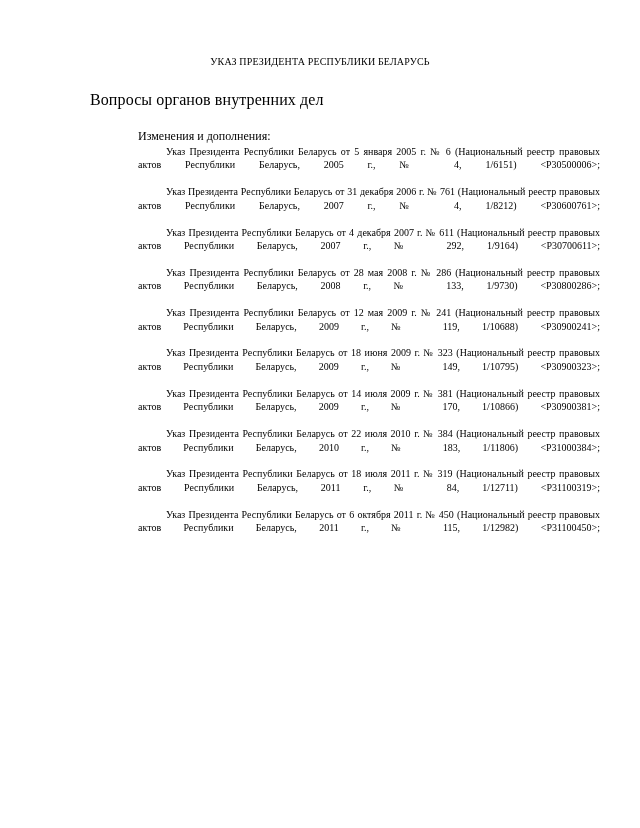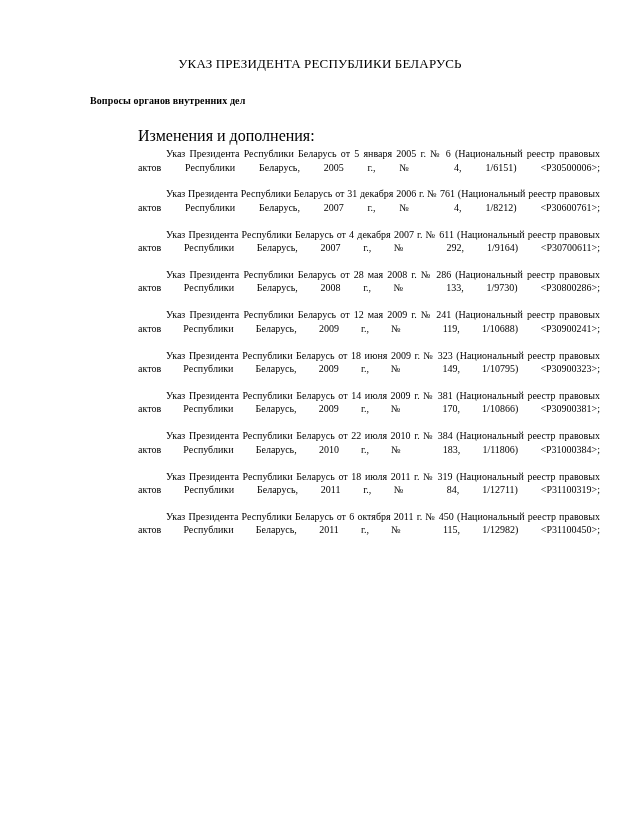--- a/index.html
+++ b/index.html
@@ -19,44 +19,44 @@
     width: 640px;
     height: 828px;
     box-sizing: border-box;
   }
   .header-block {
     text-align: center;
     margin-top: 56px;
     line-height: 1.28;
   }
   .header-line-1 {
-    font-size: 13px;
+    font-size: 10px;
     letter-spacing: 0.15px;
     white-space: nowrap;
     margin-top: 32px;
   }
   .header-line-2 {
     font-size: 10.6px;
     margin-top: 1px;
     white-space: nowrap;
   }
   .doc-title {
-    font-weight: bold;
-    font-size: 10px;
+    font-weight: normal;
+    font-size: 16px;
     margin-top: 22px;
     margin-left: 90px;
     letter-spacing: 0.1px;
   }
   .amend-section {
     margin-top: 19px;
     margin-left: 138px;
     margin-right: 40px;
   }
   .amend-intro {
-    font-size: 16px;
+    font-size: 12px;
     line-height: 1.34;
     margin-bottom: 1px;
   }
   .amend-list {
     margin: 0;
     padding: 0;
     list-style: none;
   }
   .amend-item {
     font-size: 10px;

